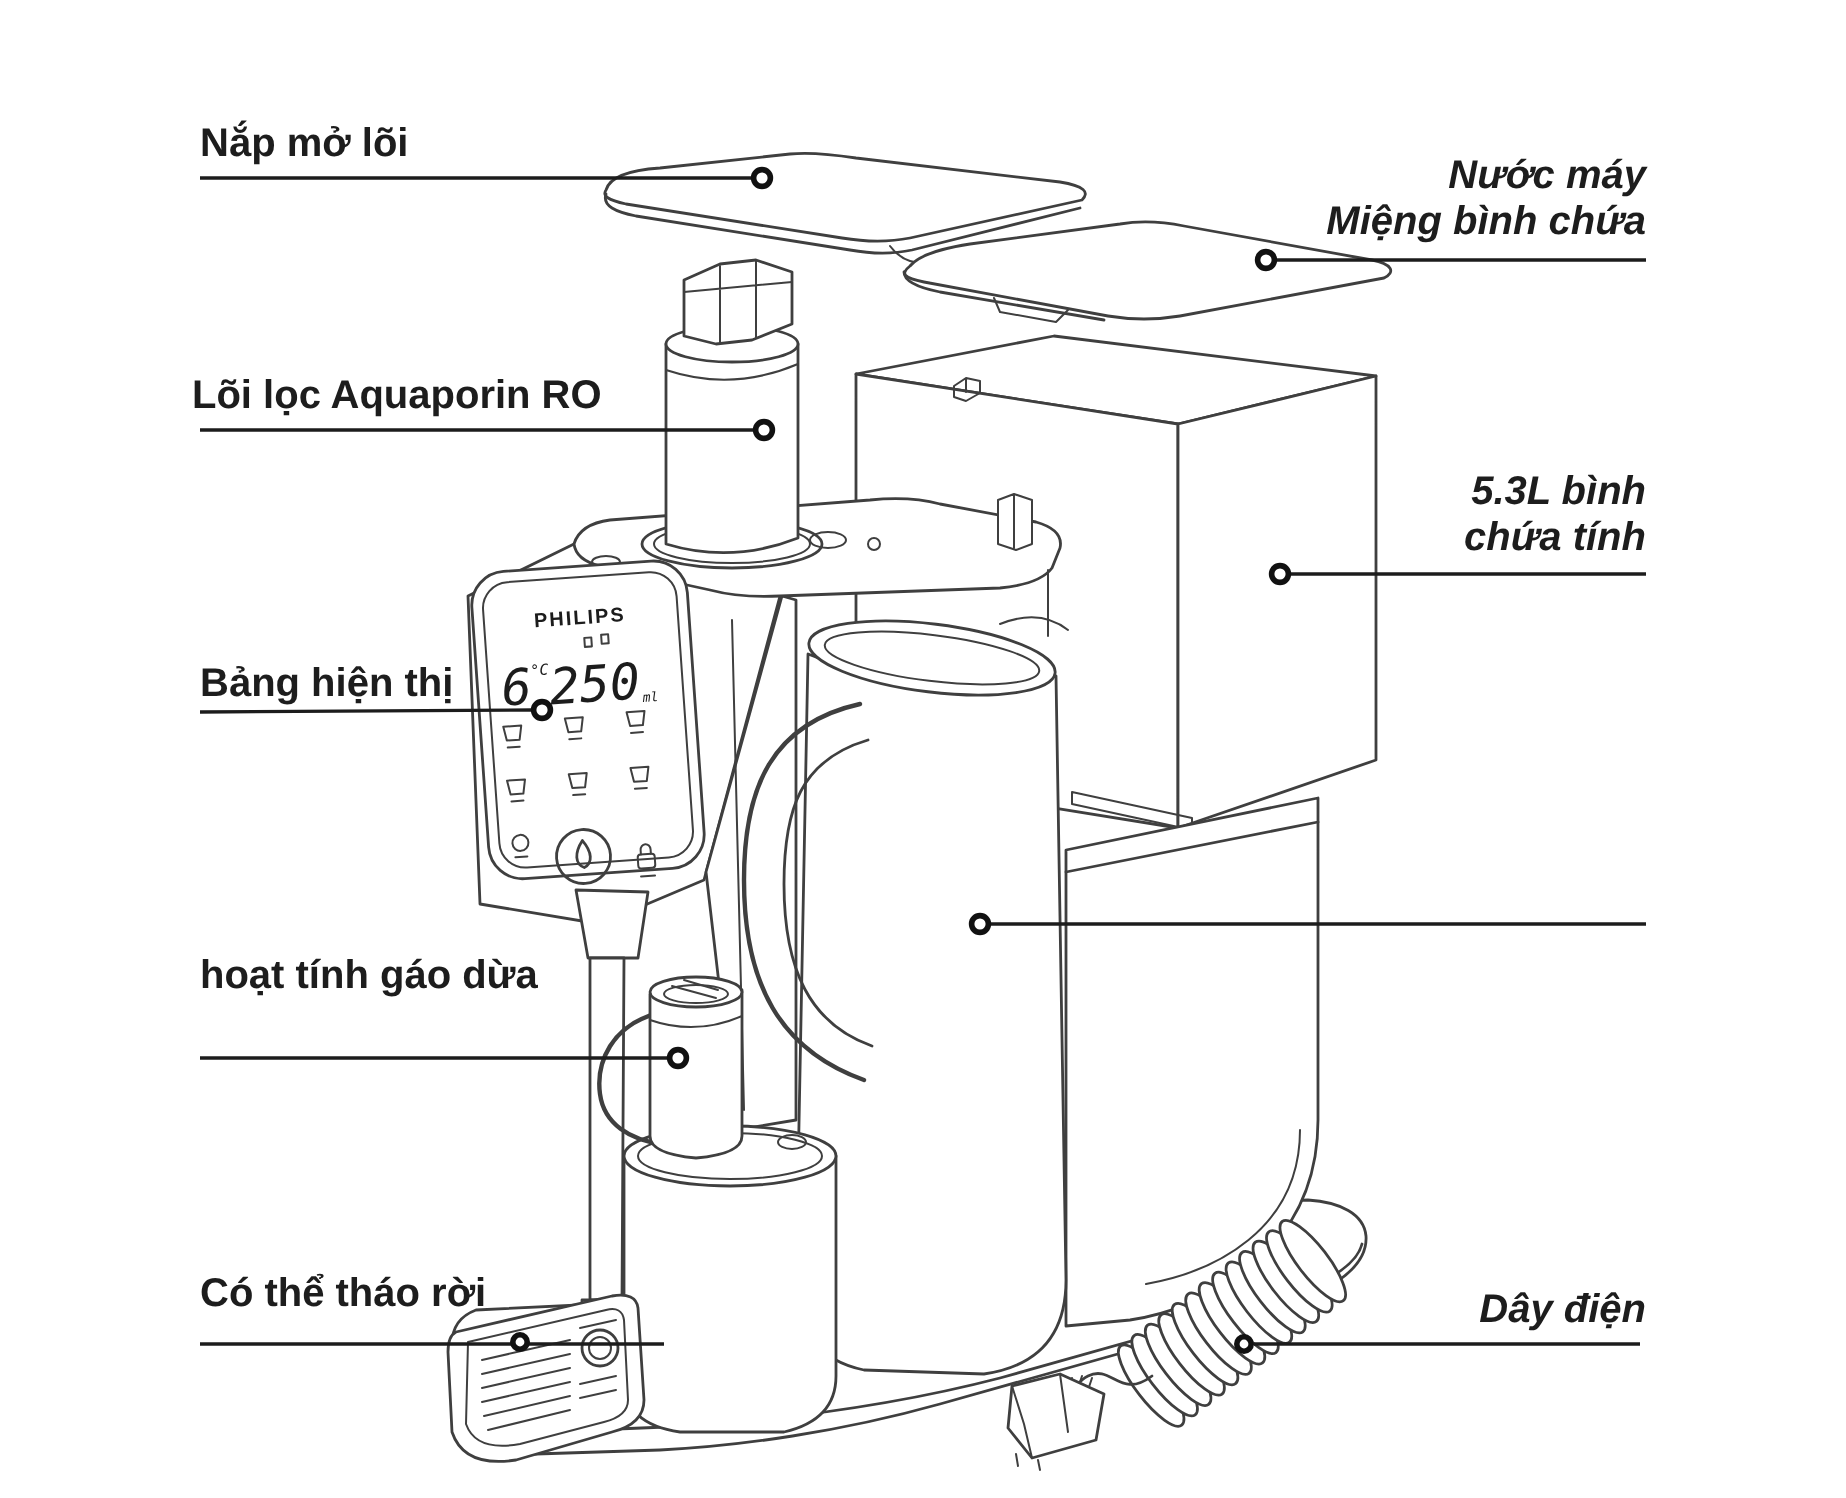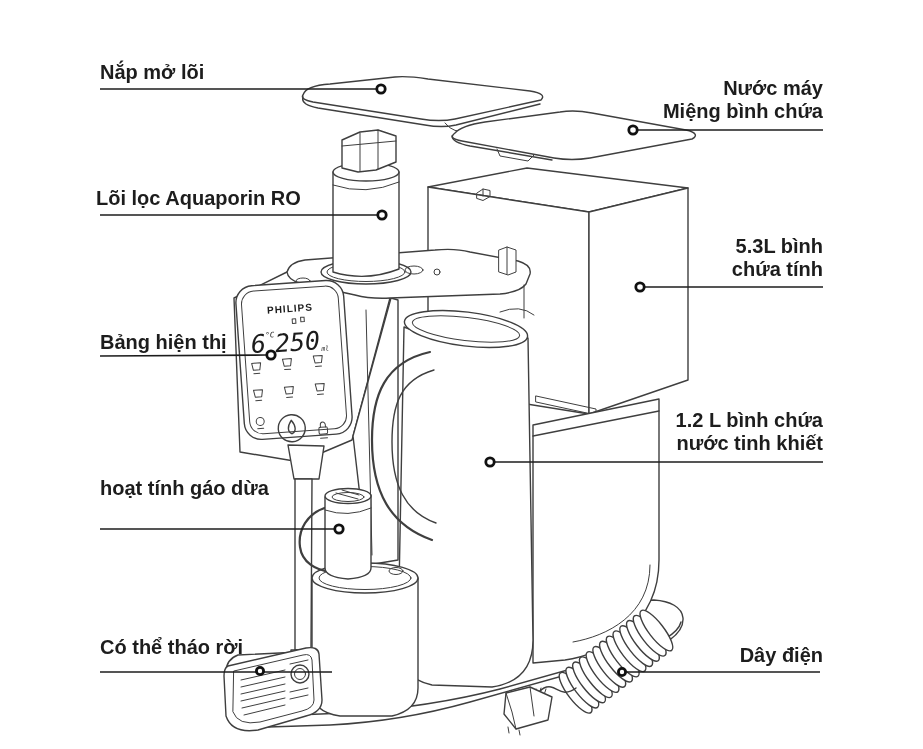--- a/index.html
+++ b/index.html
@@ -2,21 +2,21 @@
 <html style="--line: #3f3f3f; --text: #1d1d1d;"><head>
 <meta charset="utf-8">
 <style>
   :root{ --line:#3f3f3f; --text:#1d1d1d; }
   html,body{margin:0;padding:0;background:#fff;}
   .canvas{position:relative;width:923px;height:749px;background:#fff;overflow:hidden;
           font-family:"Liberation Sans",sans-serif;}
   svg{position:absolute;left:0;top:0;}
   .lbl{position:absolute;font-size:20px;font-weight:600;color:var(--text);
        line-height:23px;white-space:nowrap;}
-  .lbl.right{text-align:right;}
+  .lbl.right{text-align:right;font-style:italic;}
   .lbl span{display:block;}
   .art{stroke:var(--line);stroke-width:1.4;fill:none;stroke-linecap:round;stroke-linejoin:round;}
   .artw{stroke:var(--line);stroke-width:1.4;fill:#fff;stroke-linecap:round;stroke-linejoin:round;}
   .thin{stroke-width:1;}
   .bold{stroke-width:2.2;}
   .leader{stroke:#1c1c1c;stroke-width:1.7;}
   .dot{fill:#fff;stroke:#111;stroke-width:2.8;}
   .paneltxt{fill:#1c1c1c;}
 </style>
 </head>
@@ -252,24 +252,20 @@
 
 <div class="lbl right" style="right:100px;top:235px">
   <span>5.3L bình</span>
   <span>chứa tính</span>
 </div>
 
 <div class="lbl" style="left:100px;top:331px">
   <span>Bảng hiện thị</span>
 </div>
 
-<div class="lbl right" style="right:100px;top:409px">
-  <span>1.2 L bình chứa</span>
-  <span>nước tinh khiết</span>
-</div>
 
 <div class="lbl" style="left:100px;top:477px">
   <span>hoạt tính gáo dừa</span>
 </div>
 
 <div class="lbl" style="left:100px;top:636px">
   <span>Có thể tháo rời</span>
 </div>
 
 <div class="lbl right" style="right:100px;top:644px">

